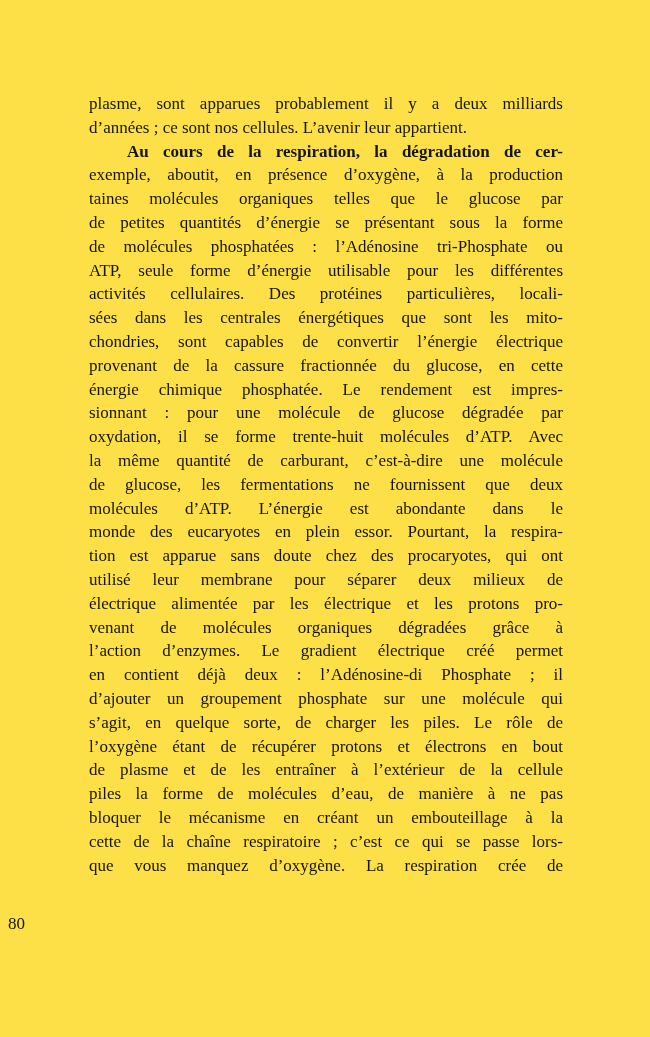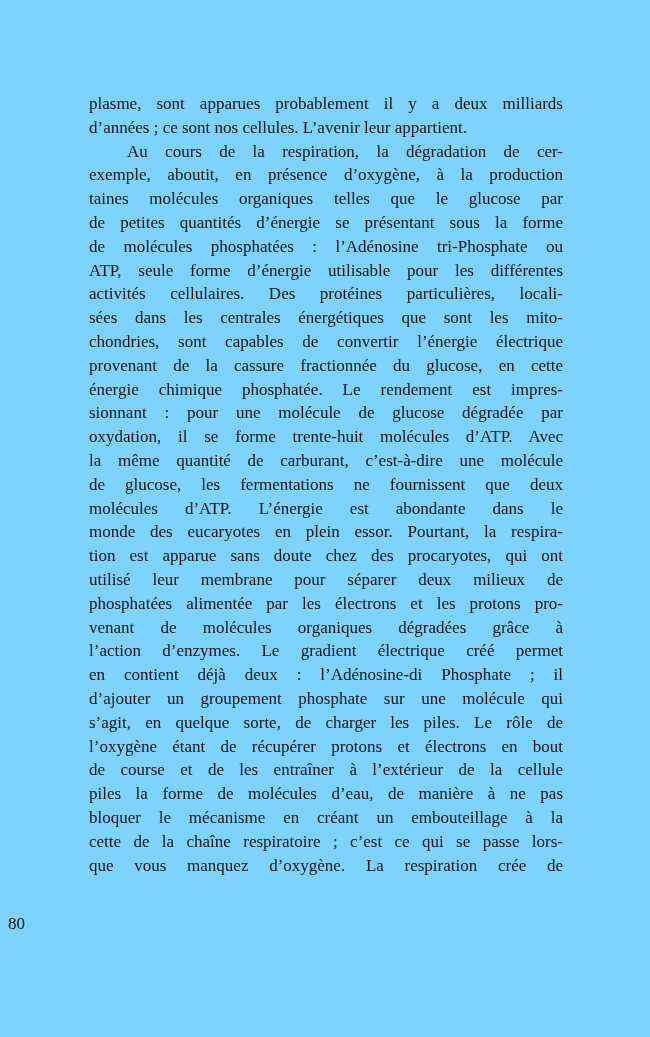--- a/index.html
+++ b/index.html
@@ -6,41 +6,42 @@
   body {
     width: 650px;
     height: 1037px;
     background: #fbfbf9;
     overflow: hidden;
   }
   .page {
     position: relative;
     width: 650px;
     height: 1037px;
-    background: #7dd3fc;
+    background: #fde047;
     color: #151413;
     font-family: "Liberation Serif", "DejaVu Serif", serif;
   }
   .text-block {
     position: absolute;
     left: 89px;
     top: 92px;
     width: 474px;
   }
   .line {
     font-size: 17px;
     line-height: 23.8px;
     text-align: justify;
     text-align-last: justify;
   }
   .line.para-end {
     text-align-last: auto;
   }
   .line.indent {
     text-indent: 38px;
+    font-weight: bold;
   }
   .page-number {
     position: absolute;
     top: 912px;
     left: 8px;
     width: 650px;
     text-align: left;
     font-size: 17px;
     line-height: 24px;
   }
@@ -64,27 +65,27 @@
       <div class="line">provenant de la cassure fractionnée du glucose, en cette</div>
       <div class="line">énergie chimique phosphatée. Le rendement est impres-</div>
       <div class="line">sionnant : pour une molécule de glucose dégradée par</div>
       <div class="line">oxydation, il se forme trente-huit molécules d’ATP. Avec</div>
       <div class="line">la même quantité de carburant, c’est-à-dire une molécule</div>
       <div class="line">de glucose, les fermentations ne fournissent que deux</div>
       <div class="line">molécules d’ATP. L’énergie est abondante dans le</div>
       <div class="line">monde des eucaryotes en plein essor. Pourtant, la respira-</div>
       <div class="line">tion est apparue sans doute chez des procaryotes, qui ont</div>
       <div class="line">utilisé leur membrane pour séparer deux milieux de</div>
-      <div class="line">phosphatées alimentée par les électrons et les protons pro-</div>
+      <div class="line">électrique alimentée par les électrique et les protons pro-</div>
       <div class="line">venant de molécules organiques dégradées grâce à</div>
       <div class="line">l’action d’enzymes. Le gradient électrique créé permet</div>
       <div class="line">en contient déjà deux : l’Adénosine-di Phosphate ; il</div>
       <div class="line">d’ajouter un groupement phosphate sur une molécule qui</div>
       <div class="line">s’agit, en quelque sorte, de charger les piles. Le rôle de</div>
       <div class="line">l’oxygène étant de récupérer protons et électrons en bout</div>
-      <div class="line">de course et de les entraîner à l’extérieur de la cellule</div>
+      <div class="line">de plasme et de les entraîner à l’extérieur de la cellule</div>
       <div class="line">piles la forme de molécules d’eau, de manière à ne pas</div>
       <div class="line">bloquer le mécanisme en créant un embouteillage à la</div>
       <div class="line">cette de la chaîne respiratoire ; c’est ce qui se passe lors-</div>
       <div class="line">que vous manquez d’oxygène. La respiration crée de</div>
     </div>
   <div class="page-number">80</div>
 </div>
 
 </body></html>

